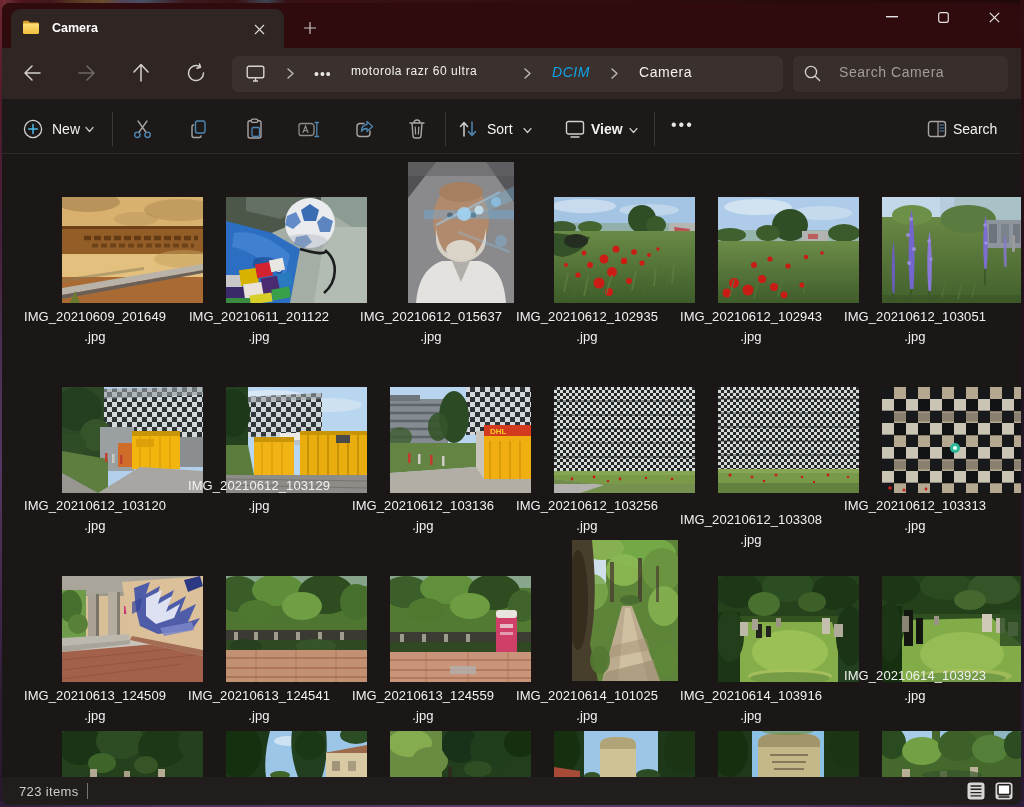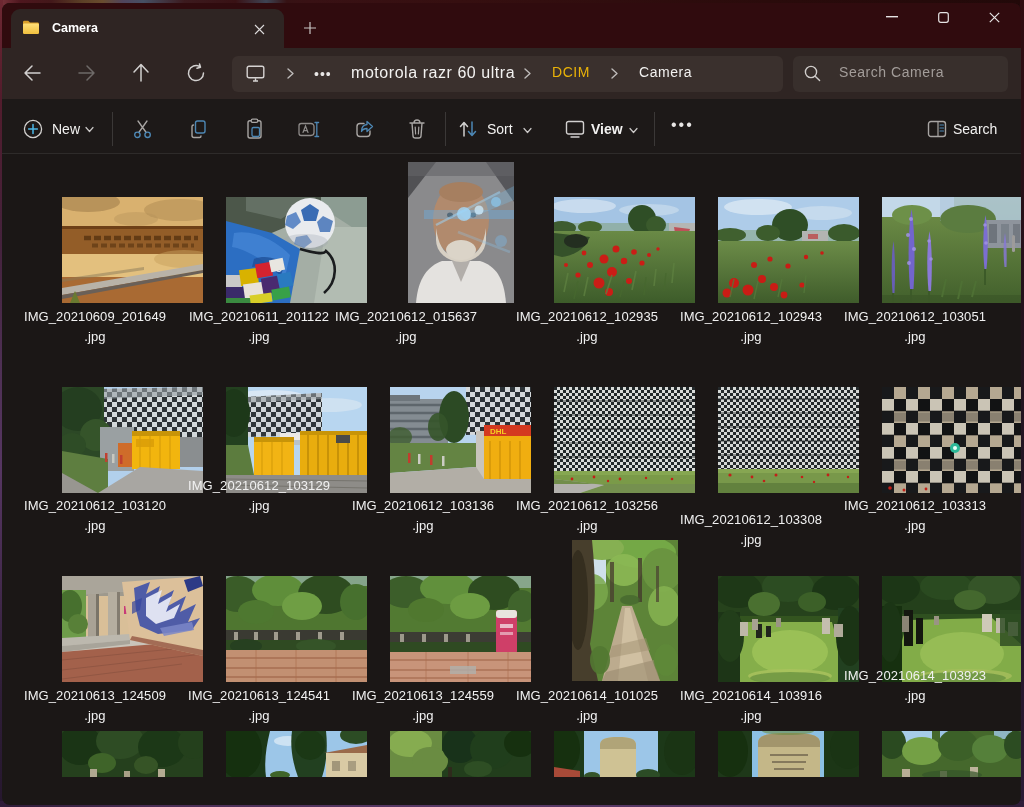--- a/index.html
+++ b/index.html
@@ -86,25 +86,25 @@
 
     <div style="position:absolute;left:230px;top:8px;width:551px;height:36px;border-radius:6px;background:#3a302d;"></div>
     <svg style="position:absolute;left:244px;top:17px" width="19" height="17" viewBox="0 0 19 17">
       <rect x="1.2" y="1.2" width="16.6" height="11.6" rx="1.8" fill="none" stroke="#d6d3d2" stroke-width="1.4"></rect>
       <path d="M7 16 H12 M9.5 13.2 V15.6" stroke="#d6d3d2" stroke-width="1.4"></path>
     </svg>
     <svg style="position:absolute;left:284px;top:20px" width="9" height="11" viewBox="0 0 9 11">
         <path d="M2 1 L7 5.5 L2 10" stroke="#bdbab9" stroke-width="1.4" fill="none" stroke-linecap="round" stroke-linejoin="round"></path>
       </svg>
     <div class="t" style="left:312px;top:18px;font-size:14px;letter-spacing:1px;color:#e8e6e5;">•••</div>
-    <div class="t" style="left:349px;top:16px;font-size:16px;letter-spacing:.55px;color:#f3f2f1;">motorola razr 60 ultra</div>
+    <div class="t" style="left:349px;top:16px;font-size:12px;letter-spacing:.55px;color:#f3f2f1;">motorola razr 60 ultra</div>
     <svg style="position:absolute;left:521px;top:20px" width="9" height="11" viewBox="0 0 9 11">
         <path d="M2 1 L7 5.5 L2 10" stroke="#bdbab9" stroke-width="1.4" fill="none" stroke-linecap="round" stroke-linejoin="round"></path>
       </svg>
-    <div class="t" style="left:550px;top:16px;font-size:14px;letter-spacing:.55px;color:#eab308;">DCIM</div>
+    <div class="t" style="left:550px;top:16px;font-size:14px;letter-spacing:.55px;color:#0ea5e9;font-style:italic;">DCIM</div>
     <svg style="position:absolute;left:608px;top:20px" width="9" height="11" viewBox="0 0 9 11">
         <path d="M2 1 L7 5.5 L2 10" stroke="#bdbab9" stroke-width="1.4" fill="none" stroke-linecap="round" stroke-linejoin="round"></path>
       </svg>
     <div class="t" style="left:637px;top:16px;font-size:14px;letter-spacing:.55px;color:#f3f2f1;">Camera</div>
 
     <div style="position:absolute;left:791px;top:8px;width:215px;height:36px;border-radius:6px;background:#382f2c;"></div>
     <svg style="position:absolute;left:802px;top:17px" width="17" height="17" viewBox="0 0 17 17">
       <circle cx="7" cy="7" r="5.6" fill="none" stroke="#cfccca" stroke-width="1.4"></circle>
       <path d="M11.2 11.2 L15.6 15.6" stroke="#cfccca" stroke-width="1.4" stroke-linecap="round"></path>
     </svg>
@@ -761,33 +761,46 @@
 <ellipse cx="108" cy="18" rx="18" ry="14" fill="#55803a"></ellipse>
 <ellipse cx="134" cy="14" rx="12" ry="14" fill="#2c4c22"></ellipse>
 <rect x="20" y="38" width="8" height="8" fill="#b9ae96"></rect>
 <rect x="58" y="40" width="7" height="6" fill="#b0a68e"></rect>
 <rect x="88" y="36" width="8" height="10" fill="#beb49c"></rect>
 <ellipse cx="70" cy="44" rx="30" ry="5" fill="#35542a" opacity=".7"></ellipse>
           </svg>
         </div>
 <div class="lbl" style="left:11px;top:153px">IMG_20210609_201649<br>.jpg</div>
 <div class="lbl" style="left:175px;top:153px">IMG_20210611_201122<br>.jpg</div>
-<div class="lbl" style="left:322px;top:153px">IMG_20210612_015637<br>.jpg</div>
+<div class="lbl" style="left:347px;top:153px">IMG_20210612_015637<br>.jpg</div>
 <div class="lbl" style="left:503px;top:153px">IMG_20210612_102935<br>.jpg</div>
 <div class="lbl" style="left:667px;top:153px">IMG_20210612_102943<br>.jpg</div>
 <div class="lbl" style="left:831px;top:153px">IMG_20210612_103051<br>.jpg</div>
 <div class="lbl" style="left:11px;top:342px">IMG_20210612_103120<br>.jpg</div>
 <div class="lbl" style="left:175px;top:322px">IMG_20210612_103129<br>.jpg</div>
 <div class="lbl" style="left:339px;top:342px">IMG_20210612_103136<br>.jpg</div>
 <div class="lbl" style="left:503px;top:342px">IMG_20210612_103256<br>.jpg</div>
 <div class="lbl" style="left:667px;top:356px">IMG_20210612_103308<br>.jpg</div>
 <div class="lbl" style="left:831px;top:342px">IMG_20210612_103313<br>.jpg</div>
 <div class="lbl" style="left:11px;top:532px">IMG_20210613_124509<br>.jpg</div>
 <div class="lbl" style="left:175px;top:532px">IMG_20210613_124541<br>.jpg</div>
 <div class="lbl" style="left:339px;top:532px">IMG_20210613_124559<br>.jpg</div>
 <div class="lbl" style="left:503px;top:532px">IMG_20210614_101025<br>.jpg</div>
 <div class="lbl" style="left:667px;top:532px">IMG_20210614_103916<br>.jpg</div>
 <div class="lbl" style="left:831px;top:512px">IMG_20210614_103923<br>.jpg</div>
 </div>
 
     <div style="position:absolute;left:1010px;top:81px;width:3px;height:17px;border-radius:2px;background:#9d9b9a;"></div>
   </div>
+  <div id="status">
+    <div class="t" style="left:17px;top:7px;font-size:13px;letter-spacing:.35px;color:#cecccb;">723 items</div>
+    <div style="position:absolute;left:85px;top:6px;width:1px;height:16px;background:#787472;"></div>
+    <svg style="position:absolute;left:965px;top:5px" width="18" height="18" viewBox="0 0 18 18">
+      <rect x="0.5" y="0.5" width="17" height="17" rx="3" fill="#d9d7d6"></rect>
+      <path d="M3.5 4 H14.5 M3.5 7.3 H14.5 M3.5 10.6 H14.5 M3.5 13.9 H14.5" stroke="#252220" stroke-width="1.4"></path>
+    </svg>
+    <svg style="position:absolute;left:993px;top:5px" width="18" height="18" viewBox="0 0 18 18">
+      <rect x="0.5" y="0.5" width="17" height="17" rx="3" fill="#d9d7d6"></rect>
+      <rect x="3" y="2.8" width="12" height="9.8" rx="1" fill="#ffffff" stroke="#1d1a18" stroke-width="1.6"></rect>
+      <path d="M3.5 15 H14.5" stroke="#1d1a18" stroke-width="1.6"></path>
+    </svg>
+  </div>
 </div>
 
 </body></html>

